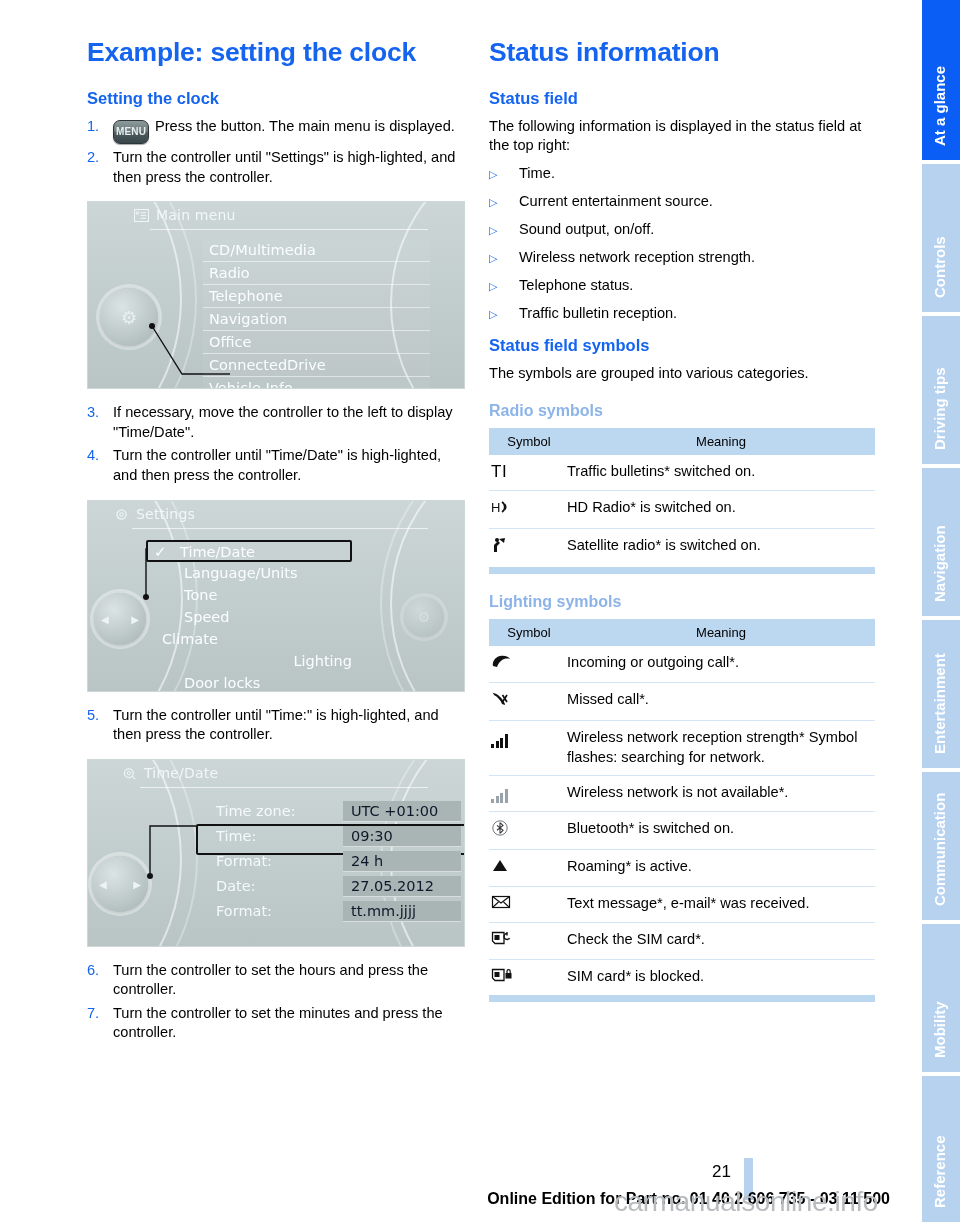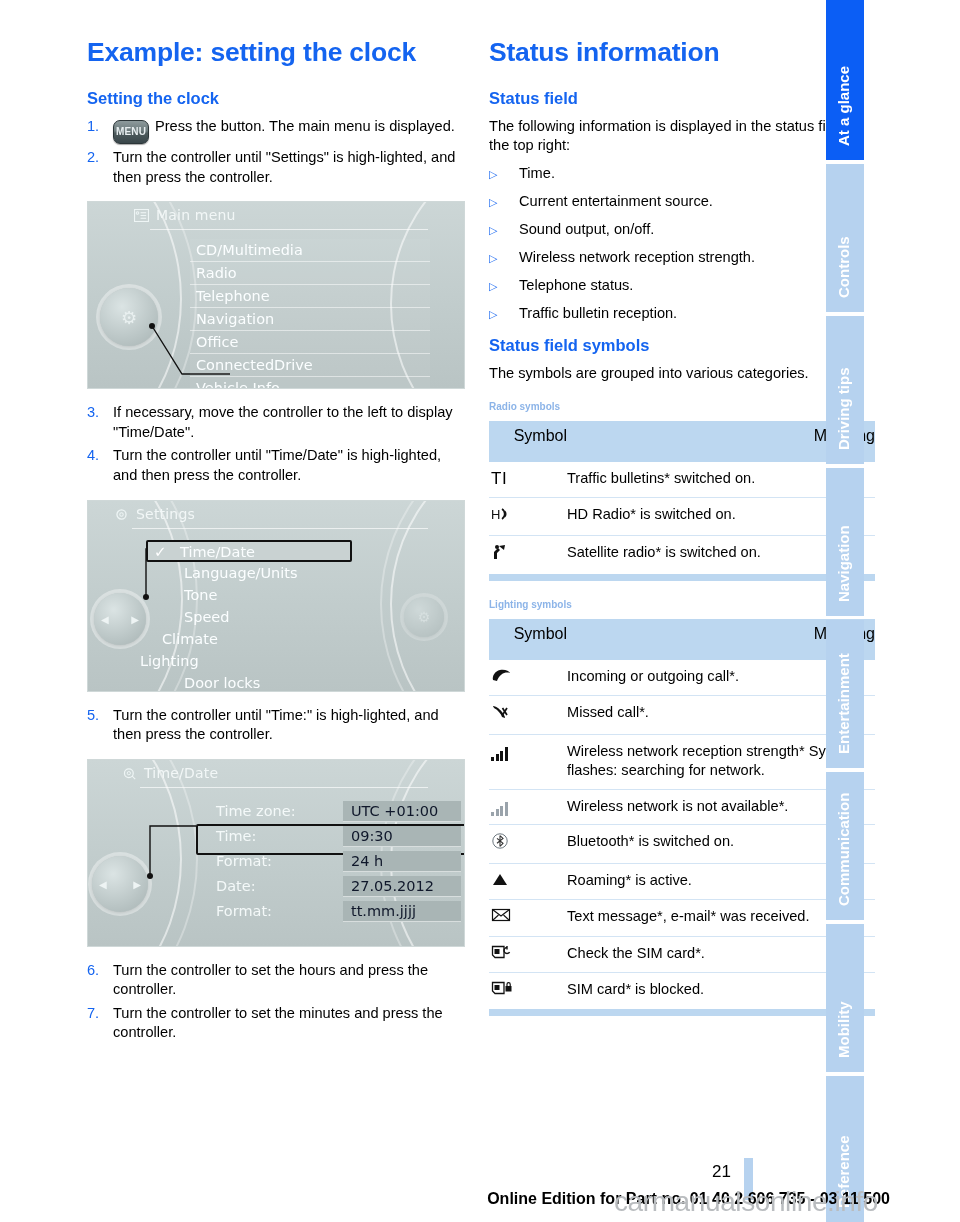--- a/index.html
+++ b/index.html
@@ -13,21 +13,21 @@
     position: relative;
     font-family: "Liberation Sans", sans-serif;
     color: #000000;
     overflow: hidden;
   }
 
   
   .page {
     position: absolute;
     left: 0; top: 0;
-    width: 864px; height: 1222px;
+    width: 960px; height: 1222px;
   }
 
   .col-left {
     position: absolute;
     left: 87px;
     top: 38px;
     width: 382px;
   }
   .col-right {
     position: absolute;
@@ -46,21 +46,21 @@
     line-height: 1.1;
   }
   h2.sect {
     font-size: 16.5px;
     font-weight: bold;
     color: #1464f0;
     margin: 0 0 8px 0;
     line-height: 1.2;
   }
   h3.subsect {
-    font-size: 10px;
+    font-size: 16px;
     font-weight: bold;
     color: #8cb4e8;
     margin: 18px 0 8px 0;
     line-height: 1.2;
   }
   p.body {
     font-size: 14.6px;
     line-height: 19.5px;
     margin: 0 0 6px 0;
   }
@@ -118,23 +118,23 @@
   
   table.symtab {
     width: 100%;
     border-collapse: collapse;
     font-size: 14.6px;
     margin-top: 2px;
   }
   table.symtab thead th {
     background: #bcd7f0;
     font-weight: normal;
-    text-align: right;
-    padding: 6px 0 17px 0;
-    font-size: 16px;
+    text-align: center;
+    padding: 6px 0 6px 0;
+    font-size: 13px;
   }
   table.symtab thead th.sym-h { padding-left: 2px; width: 76px; }
   table.symtab tbody td {
     border-bottom: 1px solid #d3e4f4;
     padding: 7px 0 8px 0;
     vertical-align: top;
     line-height: 19.5px;
   }
   table.symtab tbody td.sym-c {
     width: 76px;
@@ -383,21 +383,21 @@
       <div class="knob" style="left:12px;top:86px;width:58px;height:58px;">
         <span class="gear">⚙</span>
       </div>
       <div class="leader" style="left:56px;top:116px;width:90px;height:62px;">
         <svg width="92" height="64" viewBox="0 0 92 64">
           <polyline points="8,8 38,56 86,56" fill="none" stroke="#111" stroke-width="1.4"></polyline>
           <circle cx="8" cy="8" r="3" fill="#111"></circle>
         </svg>
       </div>
 
-      <div class="idr-list" style="padding-top:6px;">
+      <div class="idr-list" style="padding-top:6px;margin-left:13px;">
         <div class="idr-row">CD/Multimedia</div>
         <div class="idr-row">Radio</div>
         <div class="idr-row">Telephone</div>
         <div class="idr-row">Navigation</div>
         <div class="idr-row">Office</div>
         <div class="idr-row">ConnectedDrive</div>
         <div class="idr-row">Vehicle Info</div>
 
       </div>
     </div>
@@ -441,21 +441,21 @@
           <circle cx="22" cy="56" r="3" fill="#111"></circle>
         </svg>
       </div>
 
       <div class="idr-list" style="padding-top:8px;">
         <div class="idr-row sel chk" style="margin-left:58px;margin-right:112px;padding-left:32px;">Time/Date</div>
         <div class="idr-row" style="margin-left:90px;margin-right:112px;border-bottom:none;background:none;">Language/Units</div>
         <div class="idr-row" style="margin-left:90px;margin-right:112px;border-bottom:none;background:none;">Tone</div>
         <div class="idr-row" style="margin-left:90px;margin-right:112px;border-bottom:none;background:none;">Speed</div>
         <div class="idr-row" style="margin-left:68px;margin-right:112px;border-bottom:none;background:none;">Climate</div>
-        <div class="idr-row" style="margin-left:46px;margin-right:112px;border-bottom:none;background:none;">Lighting</div>
+        <div class="idr-row" style="margin-left:46px;margin-right:112px;border-bottom:none;background:none;text-align:right;">Lighting</div>
         <div class="idr-row" style="margin-left:90px;margin-right:112px;border-bottom:none;background:none;">Door locks</div>
       </div>
     </div>
 
     <div class="step">
       <div class="step-num">5.</div>
       <div class="step-txt">Turn the controller until "Time:" is high-lighted, and then press the controller.</div>
     </div>
 
     <div class="idrive" style="height:186px;">

